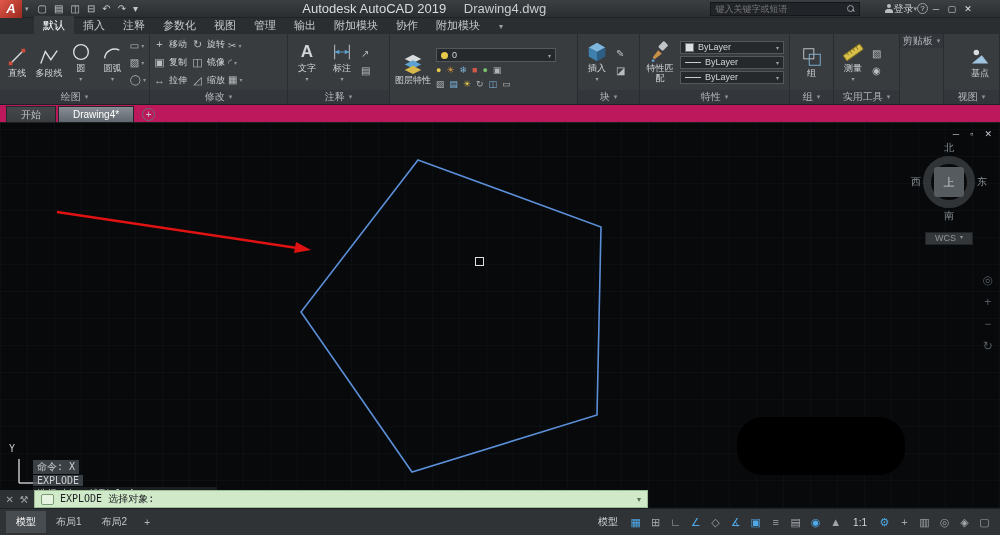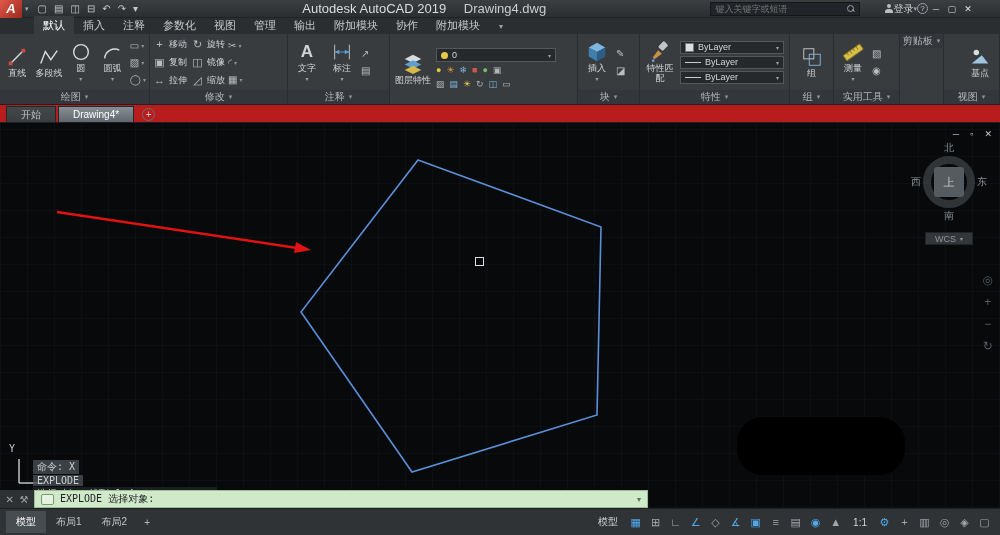--- a/index.html
+++ b/index.html
@@ -60,39 +60,39 @@
   .bulb{width:7px;height:7px;border-radius:50%;background:#e6c84a;flex:none}
   .lmini-row{display:flex;gap:5px}
   .lmini{font-size:9px;line-height:12px}
   .c-yel{color:#e6c84a}.c-sun{color:#e09a3c}.c-blu{color:#7fb6dd}.c-red{color:#cf5a4a}.c-gry{color:#b0b4b7}.c-grn{color:#7abf6a}
   .prop-col{display:flex;flex-direction:column;gap:2px}
   .prop-combo{width:104px;height:13px}
   .colorswatch{width:9px;height:9px;background:#dcdfe1;border:1px solid #75797c;flex:none}
   .linemark{width:16px;border-top:1px solid #c9ccce;flex:none}
 
   
-  .filetabs{height:18px;background:#b91c1c;display:flex;align-items:flex-end;padding-left:6px;border-bottom:1px solid #1d2022}
+  .filetabs{height:18px;background:#be185d;display:flex;align-items:flex-end;padding-left:6px;border-bottom:1px solid #1d2022}
   .ftab{height:16px;padding:0 14px;font-size:10px;color:#bfc2c5;background:linear-gradient(#44484b,#393d40);border:1px solid #25282a;border-bottom:none;line-height:15px;margin-right:2px}
   .ftab.active{background:linear-gradient(#878d94,#61676e);color:#fff}
   .ftab-plus{width:13px;height:13px;border-radius:50%;border:1px solid #6a6e72;color:#c5c8ca;font-size:10px;line-height:11px;text-align:center;margin:0 0 1px 6px}
 
   
   .canvas{position:relative;height:385px;background:#07090b;overflow:hidden;
     background-image:repeating-linear-gradient(0deg,rgba(110,130,160,.05) 0 1px,transparent 1px 27px),
                      repeating-linear-gradient(90deg,rgba(110,130,160,.05) 0 1px,transparent 1px 27px)}
   svg.overlay{position:absolute;left:0;top:0;width:1000px;height:385px}
   .ucsline{stroke:#c0c4c7;stroke-width:1.5}
   .pickbox{position:absolute;left:475px;top:134px;width:9px;height:9px;border:1px solid #dde0e2}
   .ucs-label{position:absolute;left:9px;top:320px;color:#c6c9cc;font-size:10px;font-family:"DejaVu Sans Mono",monospace}
   .vp-controls{position:absolute;top:6px;right:8px;display:flex;gap:11px;color:#c6c9cc;font-size:9px}
   .viewcube{position:absolute;top:18px;right:12px;width:78px;text-align:center;color:#878d91;font-size:10px}
   .vc-mid{display:flex;align-items:center;justify-content:center;gap:2px;margin:1px 0}
   .vc-ring{width:52px;height:52px;border-radius:50%;border:8px solid rgba(82,86,90,.55);display:flex;align-items:center;justify-content:center}
   .vc-face{width:30px;height:30px;background:#565b5f;border-radius:3px;color:#c6c9cc;font-size:11px;line-height:30px}
-  .vc-wcs{margin:9px auto 0;width:48px;background:#34373a;border:1px solid #202326;color:#8f959a;font-size:9px;display:flex;align-items:center;justify-content:center;gap:4px;height:13px}
+  .vc-wcs{margin:9px auto 0;width:48px;background:#34373a;border:1px solid #202326;color:#8f959a;font-size:9px;display:flex;justify-content:center;gap:4px;height:13px}
   .vc-wcs span:last-child{font-size:6px}
   .navbar{position:absolute;top:150px;right:7px;display:flex;flex-direction:column;gap:8px;color:#565c61;font-size:12px;text-align:center}
   .popup-shadow{position:absolute;left:737px;top:294px;width:168px;height:58px;background:#000;border-radius:26px}
   .cmd-history{position:absolute;left:33px;bottom:7px}
   .ch-line{font-family:"DejaVu Sans Mono",monospace;font-size:10px;color:#cdd0d2;background:rgba(73,79,84,.78);padding:0 4px;width:fit-content;margin-top:1px;white-space:nowrap}
   .ch-line.hl{background:rgba(28,32,35,.95);width:184px}
   .cmd-bar{position:absolute;left:0;bottom:0;width:648px;height:18px;display:flex}
   .cmd-tools{width:34px;background:#2e3134;display:flex;align-items:center;justify-content:space-evenly;color:#9ba0a3;font-size:10px}
   .cmd-input{flex:1;background:#cfe9c9;border:1px solid #9cbc96;display:flex;align-items:center;padding:0 6px;gap:6px;color:#1f2123}
   .ci-icon{width:13px;height:11px;border:1px solid #7a9a74;background:#e6f3e0;border-radius:2px;flex:none}

